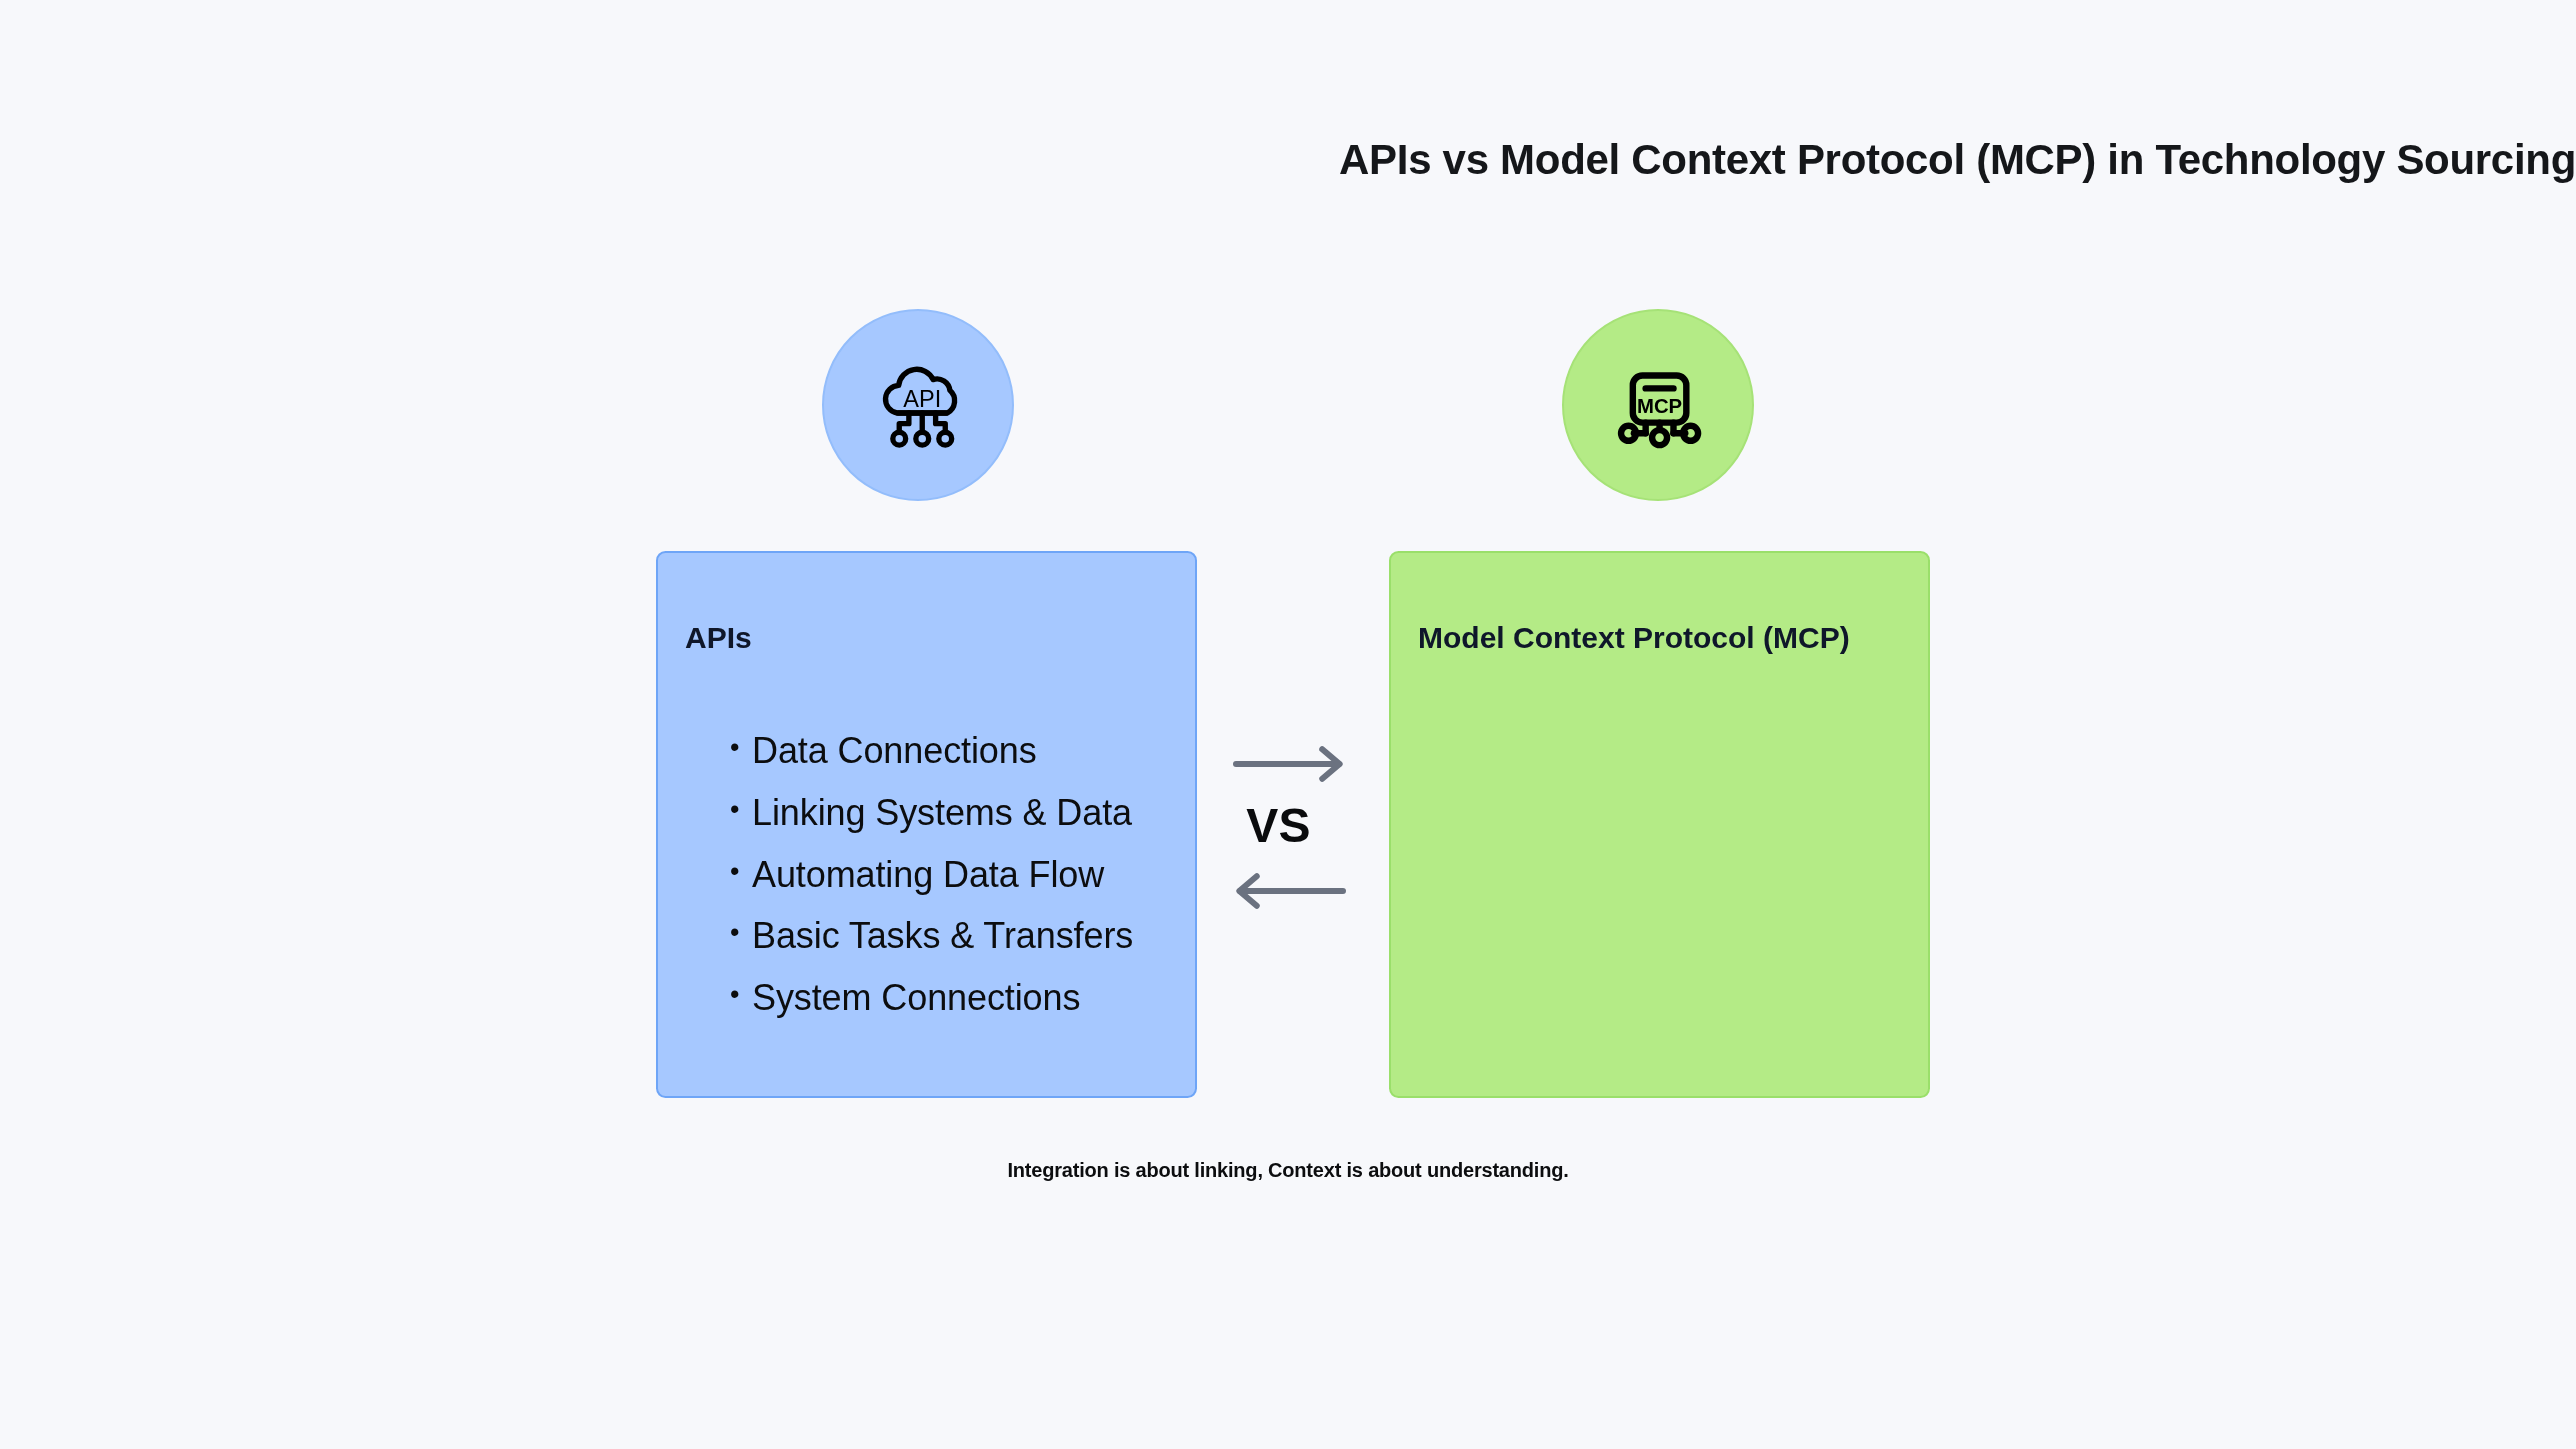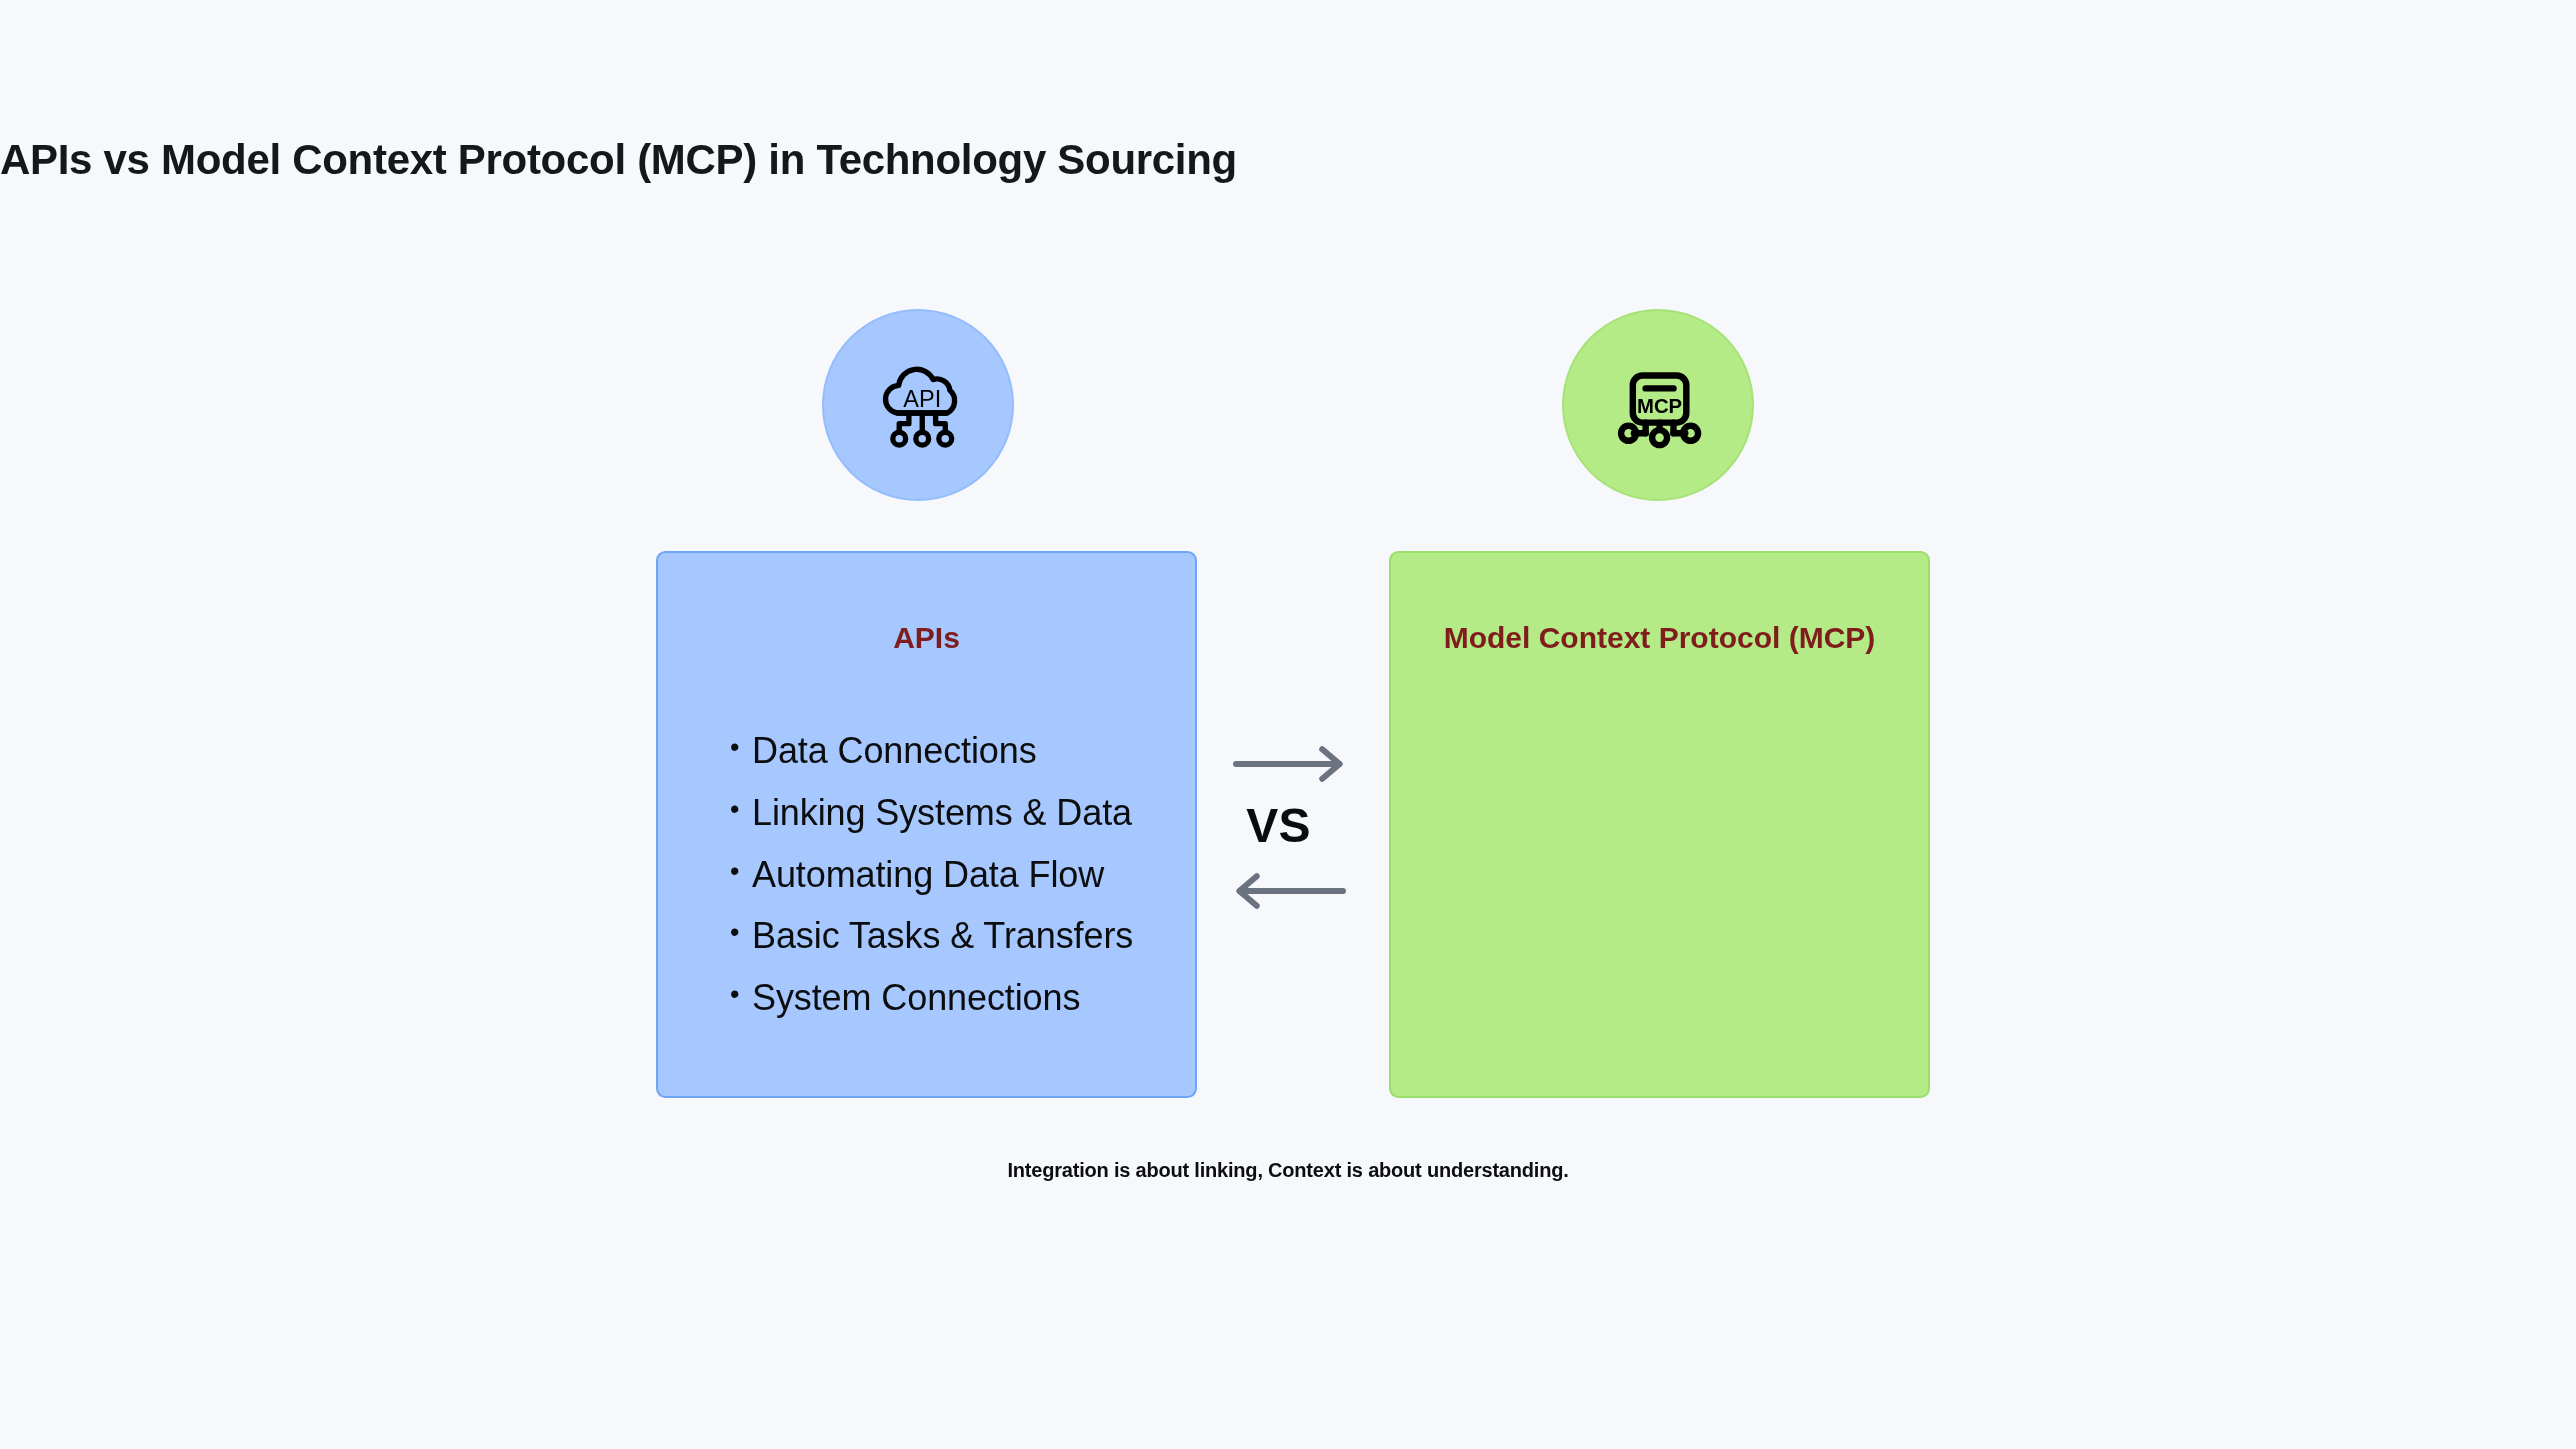--- a/index.html
+++ b/index.html
@@ -19,21 +19,21 @@
     position: absolute;
     inset: 0;
   }
 
   
   .page-title {
     position: absolute;
     left: 0;
     top: 136px;
     width: 2576px;
-    text-align: left;
+    text-align: right;
     font-size: 42px;
     font-weight: 700;
     letter-spacing: -0.3px;
     color: #15171a;
     line-height: 1.15;
   }
 
   
   .icon-badge {
     position: absolute;
@@ -80,24 +80,23 @@
     left: 1389px;
     background: #b4eb86;
     border: 2px solid #9adf6a;
   }
 
   .card-title {
     position: absolute;
     left: 0;
     right: 0;
     top: 67px;
-    text-align: center;
     font-size: 30px;
     font-weight: 700;
-    color: #7f1d1d;
+    color: #0f172a;
     line-height: 1.18;
     padding: 0 27px;
     box-sizing: border-box;
   }
 
   .card-list {
     position: absolute;
     list-style: none;
     margin: 0;
     left: 72px;

